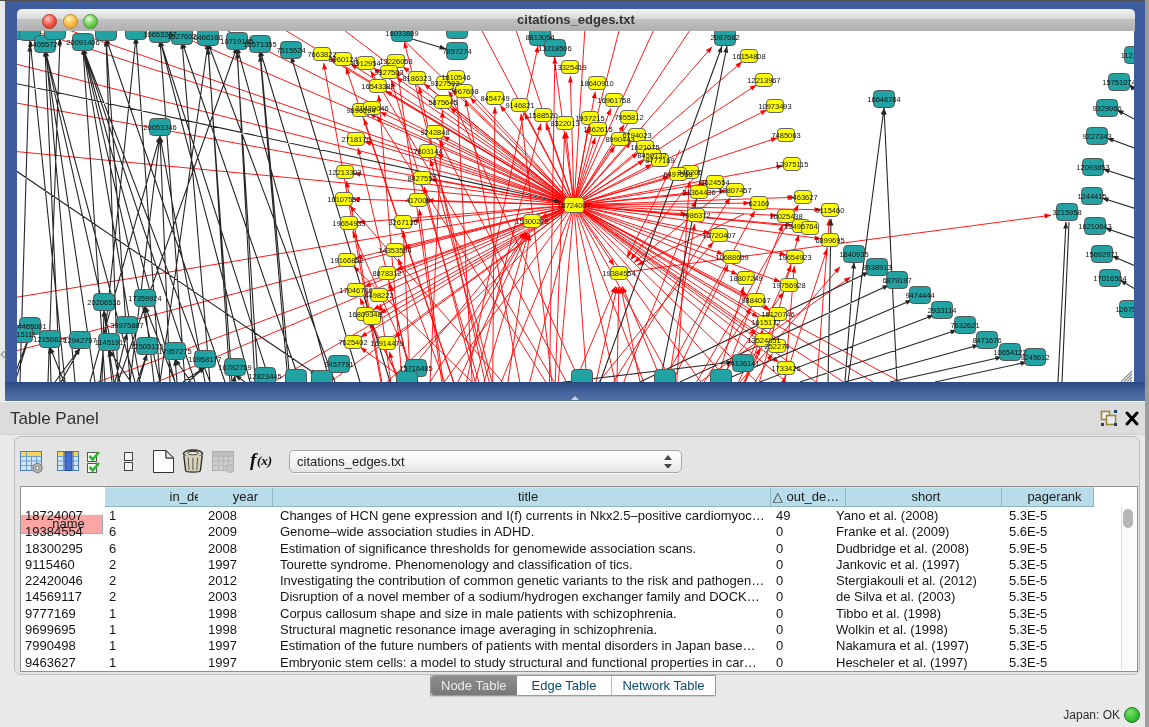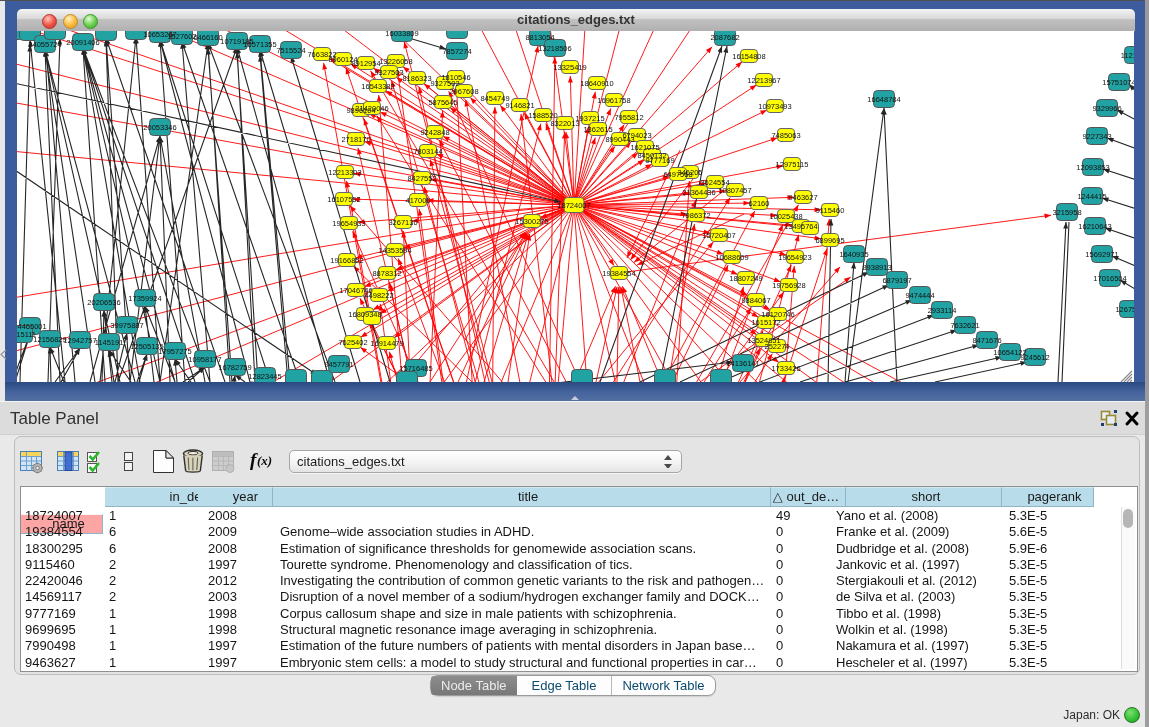--- a/index.html
+++ b/index.html
@@ -44,21 +44,21 @@
   .c0{left:4px;width:92px;}
   .c1{left:88px;width:90px;}
   .c2{left:187px;width:80px;}
   .c3{left:259px;width:492px;}
   .c4{left:755px;width:70px;}
   .c5{left:815px;width:155px;text-align:left;}
   .c6{left:988px;width:90px;}
   #vscroll{position:absolute;left:1100px;top:20px;width:13px;height:162px;background:#fafafa;border-left:1px solid #e0e0e0;}
   #vthumb{position:absolute;left:1px;top:2px;width:10px;height:19px;background:#b6b6b6;border-radius:5px;}
   
-  #tabs{left:430px;top:675px;height:19px;border:1px solid #9b9b9b;border-radius:8px;
+  #tabs{left:430px;top:675px;height:19px;border:1px solid #9b9b9b;border-radius:1px;
         background:#fdfdfd;box-shadow:0 1px 1px rgba(0,0,0,.12);font-size:13px;display:flex;}
   .tab{padding:1px 10px 0 10px;line-height:18px;color:#0c4a6e;}
   #tab2{padding:1px 15px 0 15px;}
   #tab1{background:linear-gradient(#8d8d8d,#787878);color:#ececea;border-radius:3px 0 0 3px;}
   #tab2{border-right:1px solid #b9b9b9;}
   
   #mem{left:1048px;top:708px;width:72px;text-align:right;font-size:12px;color:#2e2e2e;}
   #memdot{left:1124px;top:707px;width:14px;height:14px;border-radius:50%;
      background:radial-gradient(circle at 38% 32%,#7ae06e,#2dbb2d 65%,#1f9a1f);border:1px solid #267426;}
 </style></head>
@@ -447,41 +447,42 @@
       <div class="th" style="left:252px;width:497px;text-indent:13px;">title</div>
       <div class="th" style="left:750px;width:74px;text-indent:-4px;">△ out_de…</div>
       <div class="th" style="left:825px;width:155px;text-indent:5px;">short</div>
       <div class="th" style="left:981px;width:91px;text-indent:14px;">pagerank</div>
     </div>
     <div id="tbody">
       <div class="tr">
         <div class="c0">18724007</div>
         <div class="c1">1</div>
         <div class="c2">2008</div>
+        <div class="c3">Changes of HCN gene expression and I(f) currents in Nkx2.5–positive cardiomyoc…</div>
         <div class="c4">49</div>
         <div class="c5">Yano et al. (2008)</div>
         <div class="c6">5.3E-5</div>
       </div>
       <div class="tr">
         <div class="c0">19384554</div>
         <div class="c1">6</div>
         <div class="c2">2009</div>
         <div class="c3">Genome–wide association studies in ADHD.</div>
         <div class="c4">0</div>
         <div class="c5">Franke et al. (2009)</div>
         <div class="c6">5.6E-5</div>
       </div>
       <div class="tr">
         <div class="c0">18300295</div>
         <div class="c1">6</div>
         <div class="c2">2008</div>
         <div class="c3">Estimation of significance thresholds for genomewide association scans.</div>
         <div class="c4">0</div>
         <div class="c5">Dudbridge et al. (2008)</div>
-        <div class="c6">5.9E-6</div>
+        <div class="c6">5.9E-5</div>
       </div>
       <div class="tr">
         <div class="c0">9115460</div>
         <div class="c1">2</div>
         <div class="c2">1997</div>
         <div class="c3">Tourette syndrome. Phenomenology and classification of tics.</div>
         <div class="c4">0</div>
         <div class="c5">Jankovic et al. (1997)</div>
         <div class="c6">5.3E-5</div>
       </div>

